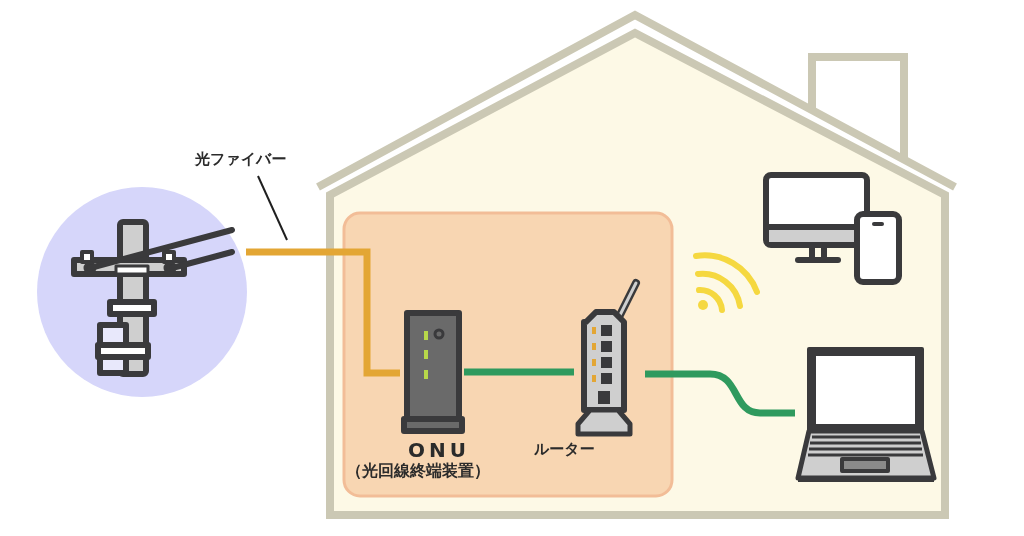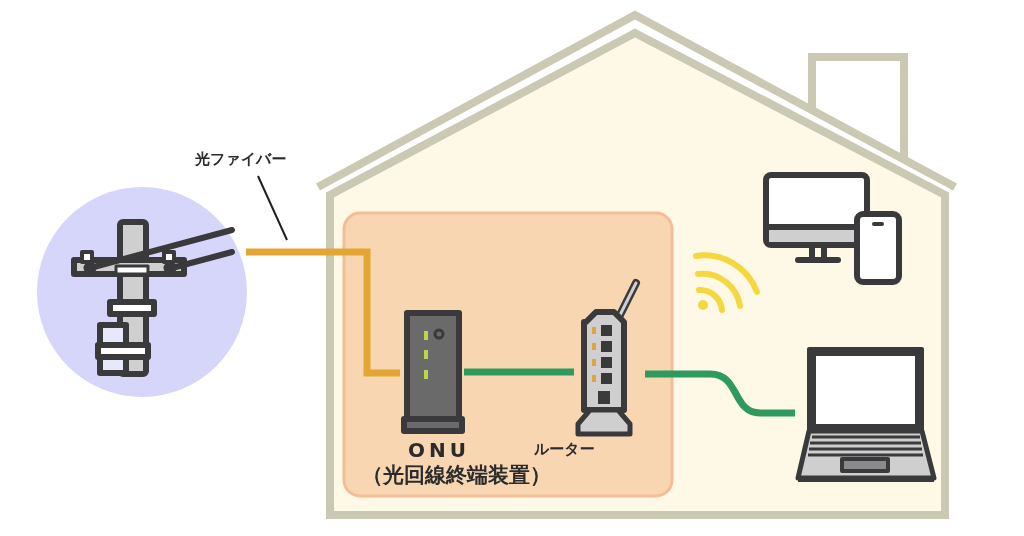--- a/index.html
+++ b/index.html
@@ -100,14 +100,14 @@
     <line x1="810" y1="443" x2="921" y2="443" stroke-width="3"></line>
     <line x1="809" y1="449" x2="922" y2="449" stroke-width="3"></line>
     <line x1="808" y1="455" x2="923" y2="455" stroke-width="3"></line>
     <rect x="842" y="459" width="46" height="12" fill="#8a8a8a" stroke-width="4"></rect>
     <line x1="798" y1="480" x2="934" y2="480" stroke-width="4"></line>
   </g>
 </svg>
 
 <div class="lbl" style="left:195px; top:150px; font-size:15px;">光ファイバー</div>
 <div class="lbl" style="left:408px; top:438px; font-size:20px; letter-spacing:4px;">ONU</div>
-<div class="lbl" style="left:346px; top:461px; font-size:21px;margin-left:16px;">（光回線終端装置）</div>
+<div class="lbl" style="left:346px; top:461px; font-size:16px;">（光回線終端装置）</div>
 <div class="lbl" style="left:534px; top:440px; font-size:15px;">ルーター</div>
 
 </body></html>

